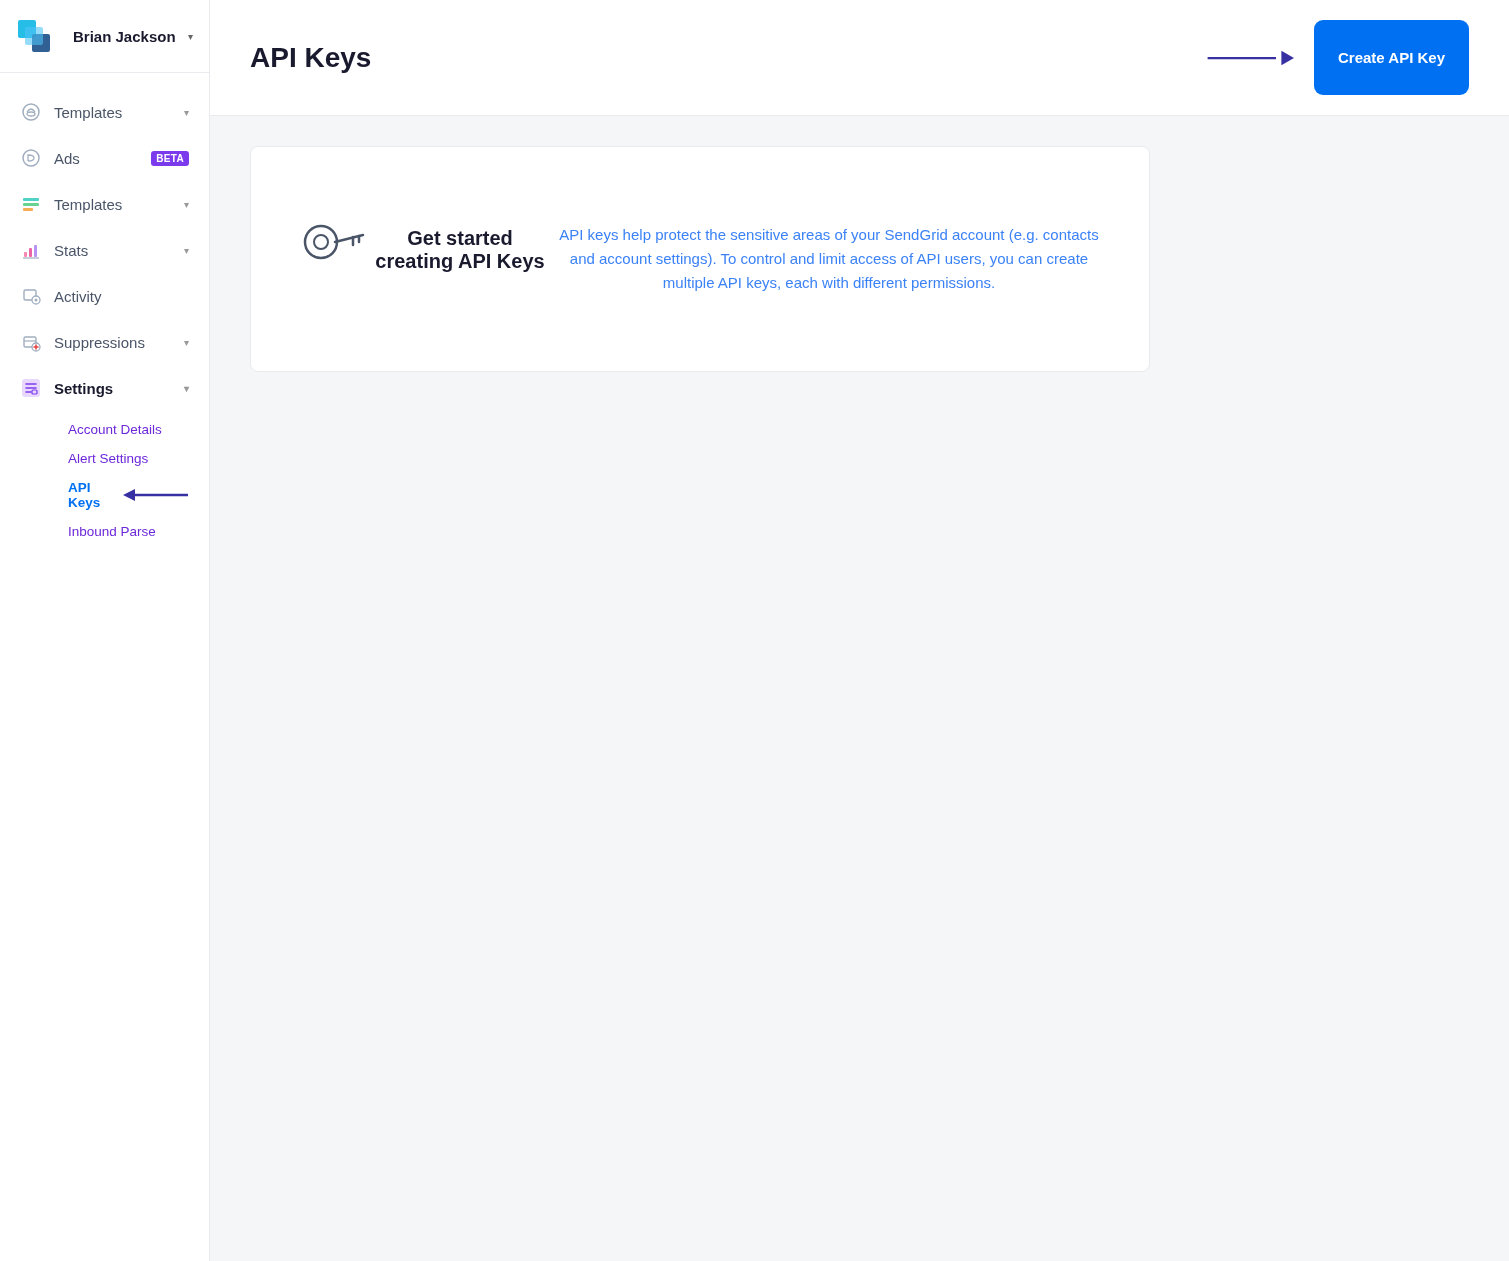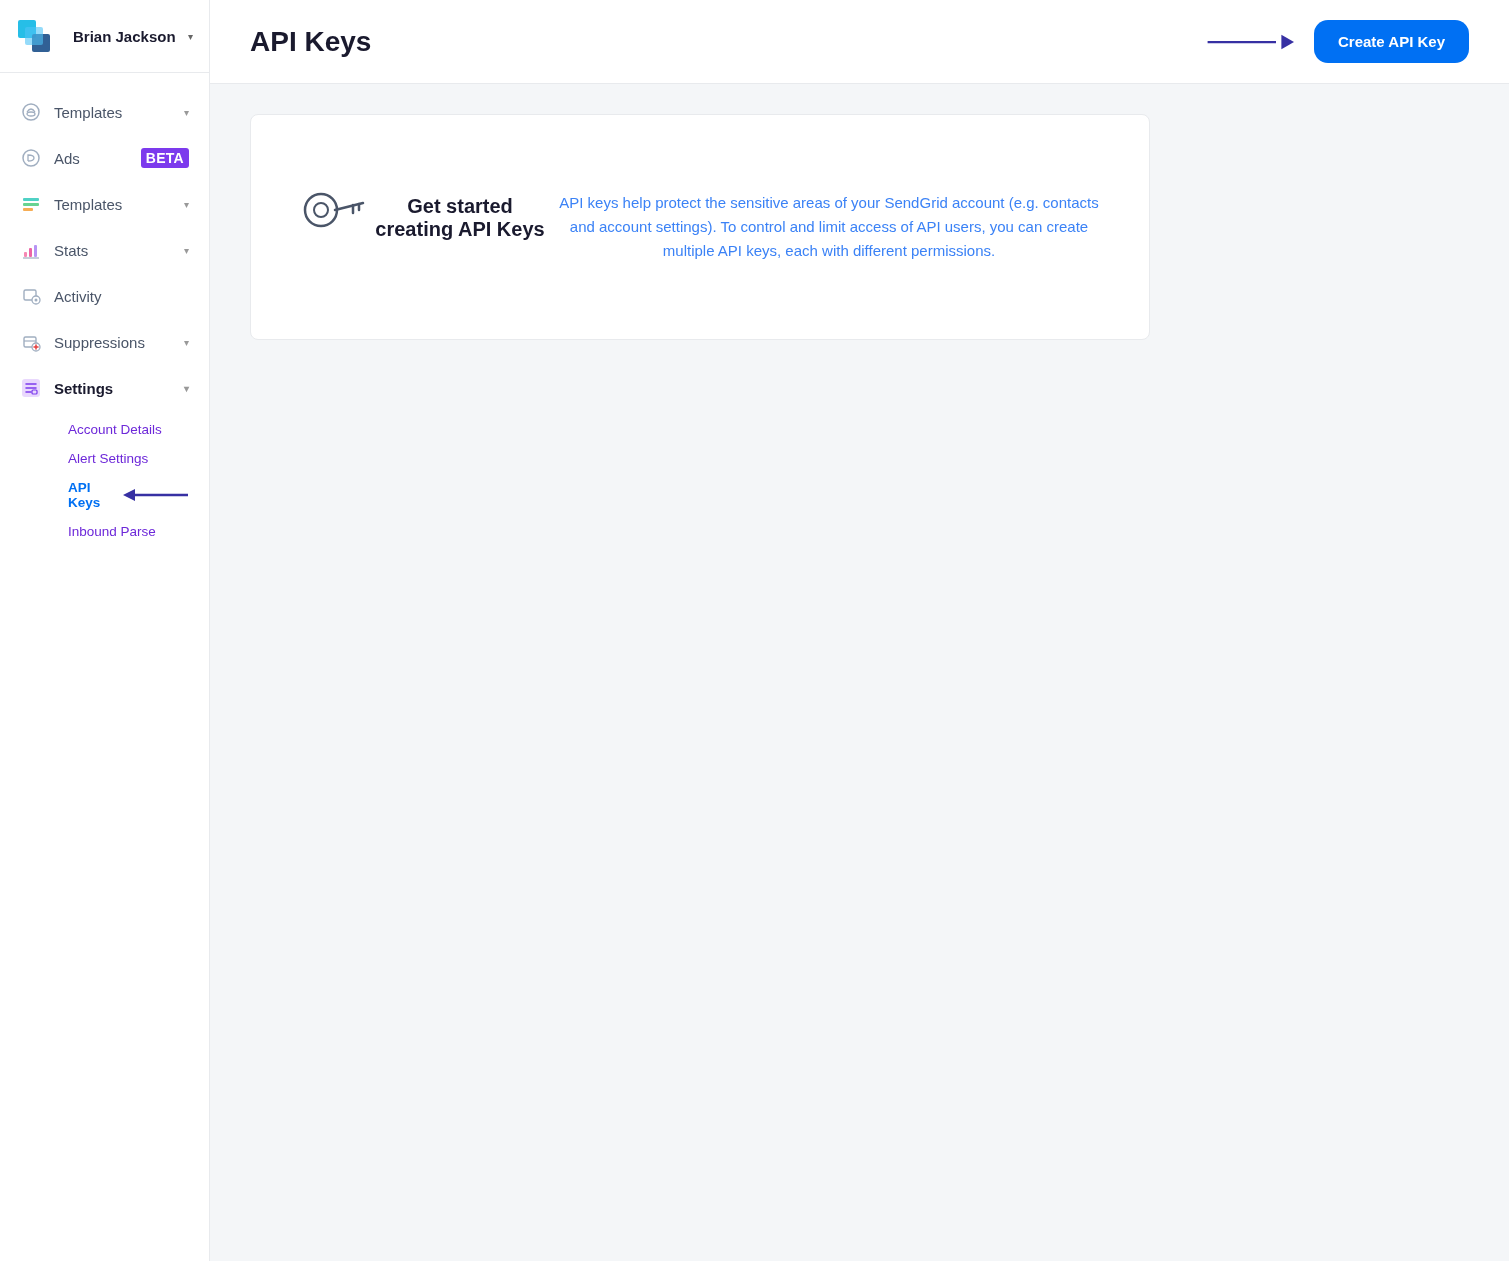--- a/index.html
+++ b/index.html
@@ -89,21 +89,21 @@
     }
 
     .nav-chevron {
       font-size: 10px;
       color: #999;
     }
 
     .beta-badge {
       background: #7c3aed;
       color: #fff;
-      font-size: 14px;
+      font-size: 10px;
       font-weight: 700;
       padding: 2px 5px;
       border-radius: 3px;
       letter-spacing: 0.3px;
     }
 
     .sub-nav {
       padding: 4px 0 4px 52px;
     }
 
@@ -157,22 +157,22 @@
 
     .arrow-right-annotation svg {
       width: 90px;
       height: 28px;
     }
 
     .create-btn {
       background: #0070f3;
       color: #fff;
       border: none;
-      border-radius: 14px;
-      padding: 13px 24px;
+      border-radius: 9px;
+      padding: 29px 24px;
       font-size: 15px;
       font-weight: 600;
       cursor: pointer;
       white-space: nowrap;
     }
 
     .main-body {
       flex: 1;
       overflow-y: auto;
       padding: 30px 40px;

